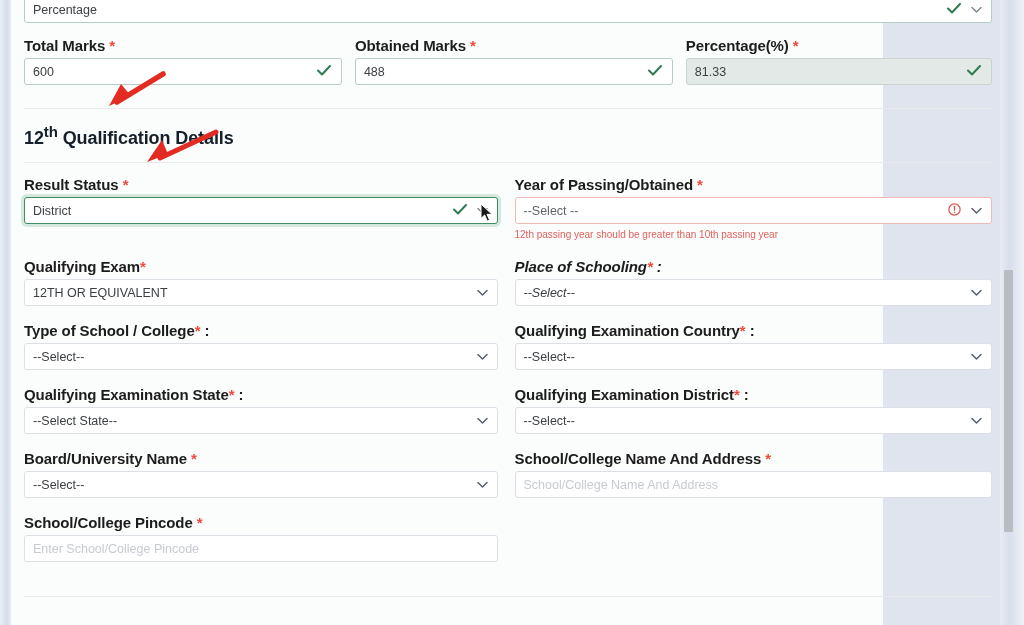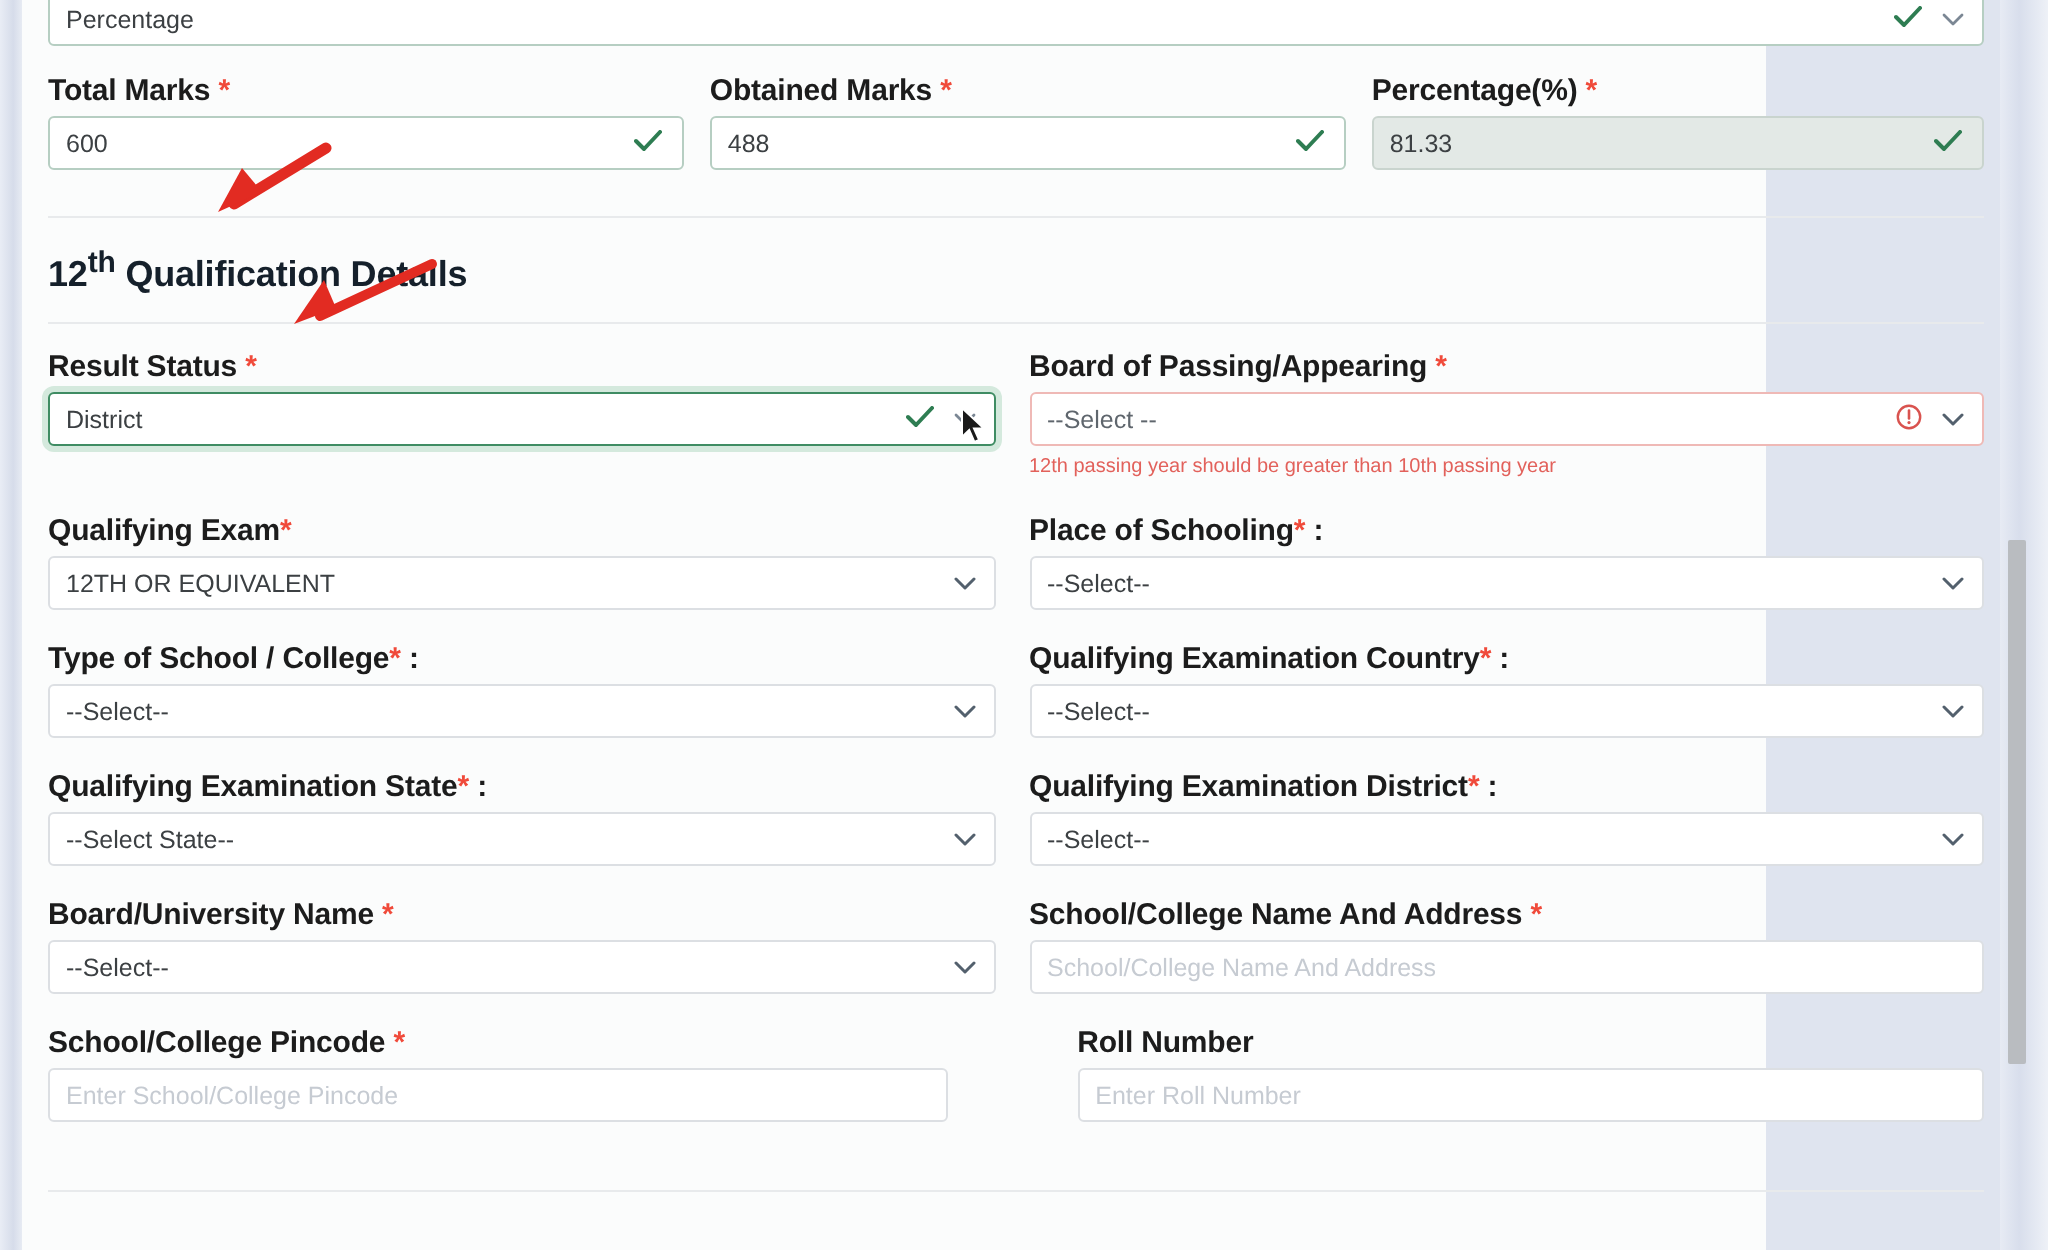--- a/index.html
+++ b/index.html
@@ -172,21 +172,21 @@
           <span class="chev">
             <svg width="11" height="7" viewBox="0 0 11 7">
                 <path d="M1 1 L5.5 5.5 L10 1" stroke="#7b8794" stroke-width="1.4" fill="none" stroke-linecap="round" stroke-linejoin="round"></path>
               </svg>
           </span>
         </div>
       </div>
 
       <div style="width:478px; margin-left:17px;">
         <div class="label">
-          <span>Board of Passing/Appearing</span><span class="req"> *</span>
+          <span>Year of Passing/Obtained</span><span class="req"> *</span>
         </div>
         <div class="field error wide">
           <span style="color:#5f666d;">--Select --</span>
           <span class="errico">
             <svg width="13" height="13" viewBox="0 0 13 13">
               <circle cx="6.5" cy="6.5" r="5.6" stroke="#d9534f" stroke-width="1.2" fill="none"></circle>
               <path d="M6.5 3.3 L6.5 7.2" stroke="#d9534f" stroke-width="1.3" stroke-linecap="round"></path>
               <circle cx="6.5" cy="9.3" r="0.8" fill="#d9534f"></circle>
             </svg>
           </span>
@@ -208,21 +208,21 @@
         <div class="field">
           <span>12TH OR EQUIVALENT</span>
           <span class="chev">
             <svg width="11" height="7" viewBox="0 0 11 7">
                 <path d="M1 1 L5.5 5.5 L10 1" stroke="#53606d" stroke-width="1.5" fill="none" stroke-linecap="round" stroke-linejoin="round"></path>
               </svg>
           </span>
         </div>
       </div>
 
-      <div style="width:478px; margin-left:17px;">
+      <div style="width:478px; margin-left:17px;font-style:italic;">
         <div class="label">
           <span>Place of Schooling</span><span class="req">*</span><span> :</span>
         </div>
         <div class="field">
           <span>--Select--</span>
           <span class="chev">
             <svg width="11" height="7" viewBox="0 0 11 7">
                 <path d="M1 1 L5.5 5.5 L10 1" stroke="#53606d" stroke-width="1.5" fill="none" stroke-linecap="round" stroke-linejoin="round"></path>
               </svg>
           </span>
@@ -318,28 +318,20 @@
     <div style="display:flex; margin-top:17px;gap:48px;">
       <div style="width:474px;">
         <div class="label">
           <span>School/College Pincode</span><span class="req"> *</span>
         </div>
         <div class="field placeholder">
           <span>Enter School/College Pincode</span>
         </div>
       </div>
 
-      <div style="width:478px; margin-left:17px;">
-        <div class="label">
-          <span>Roll Number</span>
-        </div>
-        <div class="field placeholder">
-          <span>Enter Roll Number</span>
-        </div>
-      </div>
     </div>
 
     <div class="hr" style="margin-top:34px;"></div>
 
   </div>
 </div>
 
 <div class="scrollbar-track">
   <div class="scrollbar-thumb"></div>
 </div>

